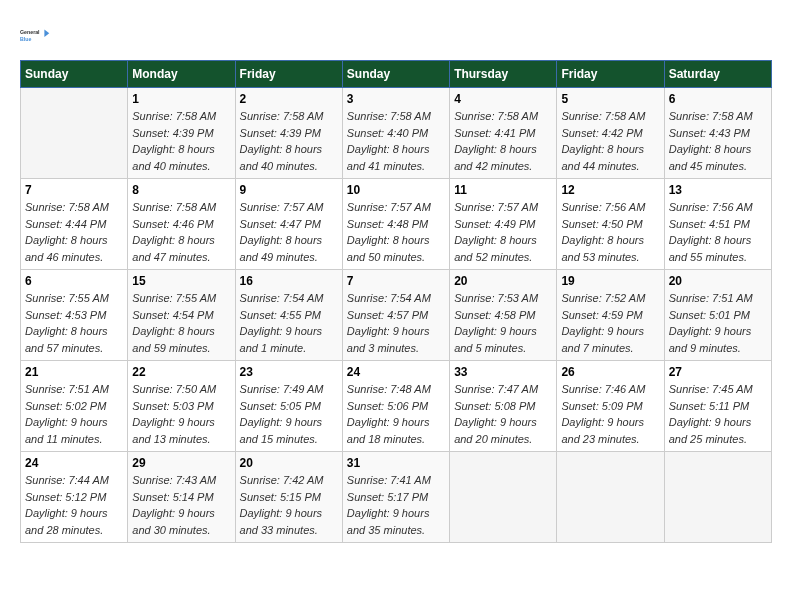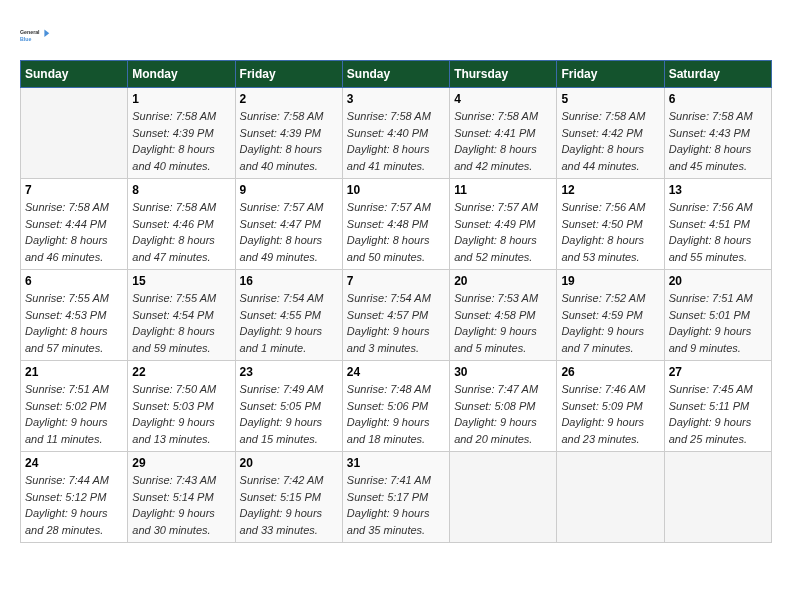--- a/index.html
+++ b/index.html
@@ -207,21 +207,21 @@
         </td>
         <td>
           <span class="day-number">23</span>
           <div class="day-info">Sunrise: 7:49 AM<br>Sunset: 5:05 PM<br>Daylight: 9 hours and 15 minutes.</div>
         </td>
         <td>
           <span class="day-number">24</span>
           <div class="day-info">Sunrise: 7:48 AM<br>Sunset: 5:06 PM<br>Daylight: 9 hours and 18 minutes.</div>
         </td>
         <td>
-          <span class="day-number">30</span>
+          <span class="day-number">33</span>
           <div class="day-info">Sunrise: 7:47 AM<br>Sunset: 5:08 PM<br>Daylight: 9 hours and 20 minutes.</div>
         </td>
         <td>
           <span class="day-number">26</span>
           <div class="day-info">Sunrise: 7:46 AM<br>Sunset: 5:09 PM<br>Daylight: 9 hours and 23 minutes.</div>
         </td>
         <td>
           <span class="day-number">27</span>
           <div class="day-info">Sunrise: 7:45 AM<br>Sunset: 5:11 PM<br>Daylight: 9 hours and 25 minutes.</div>
         </td>

